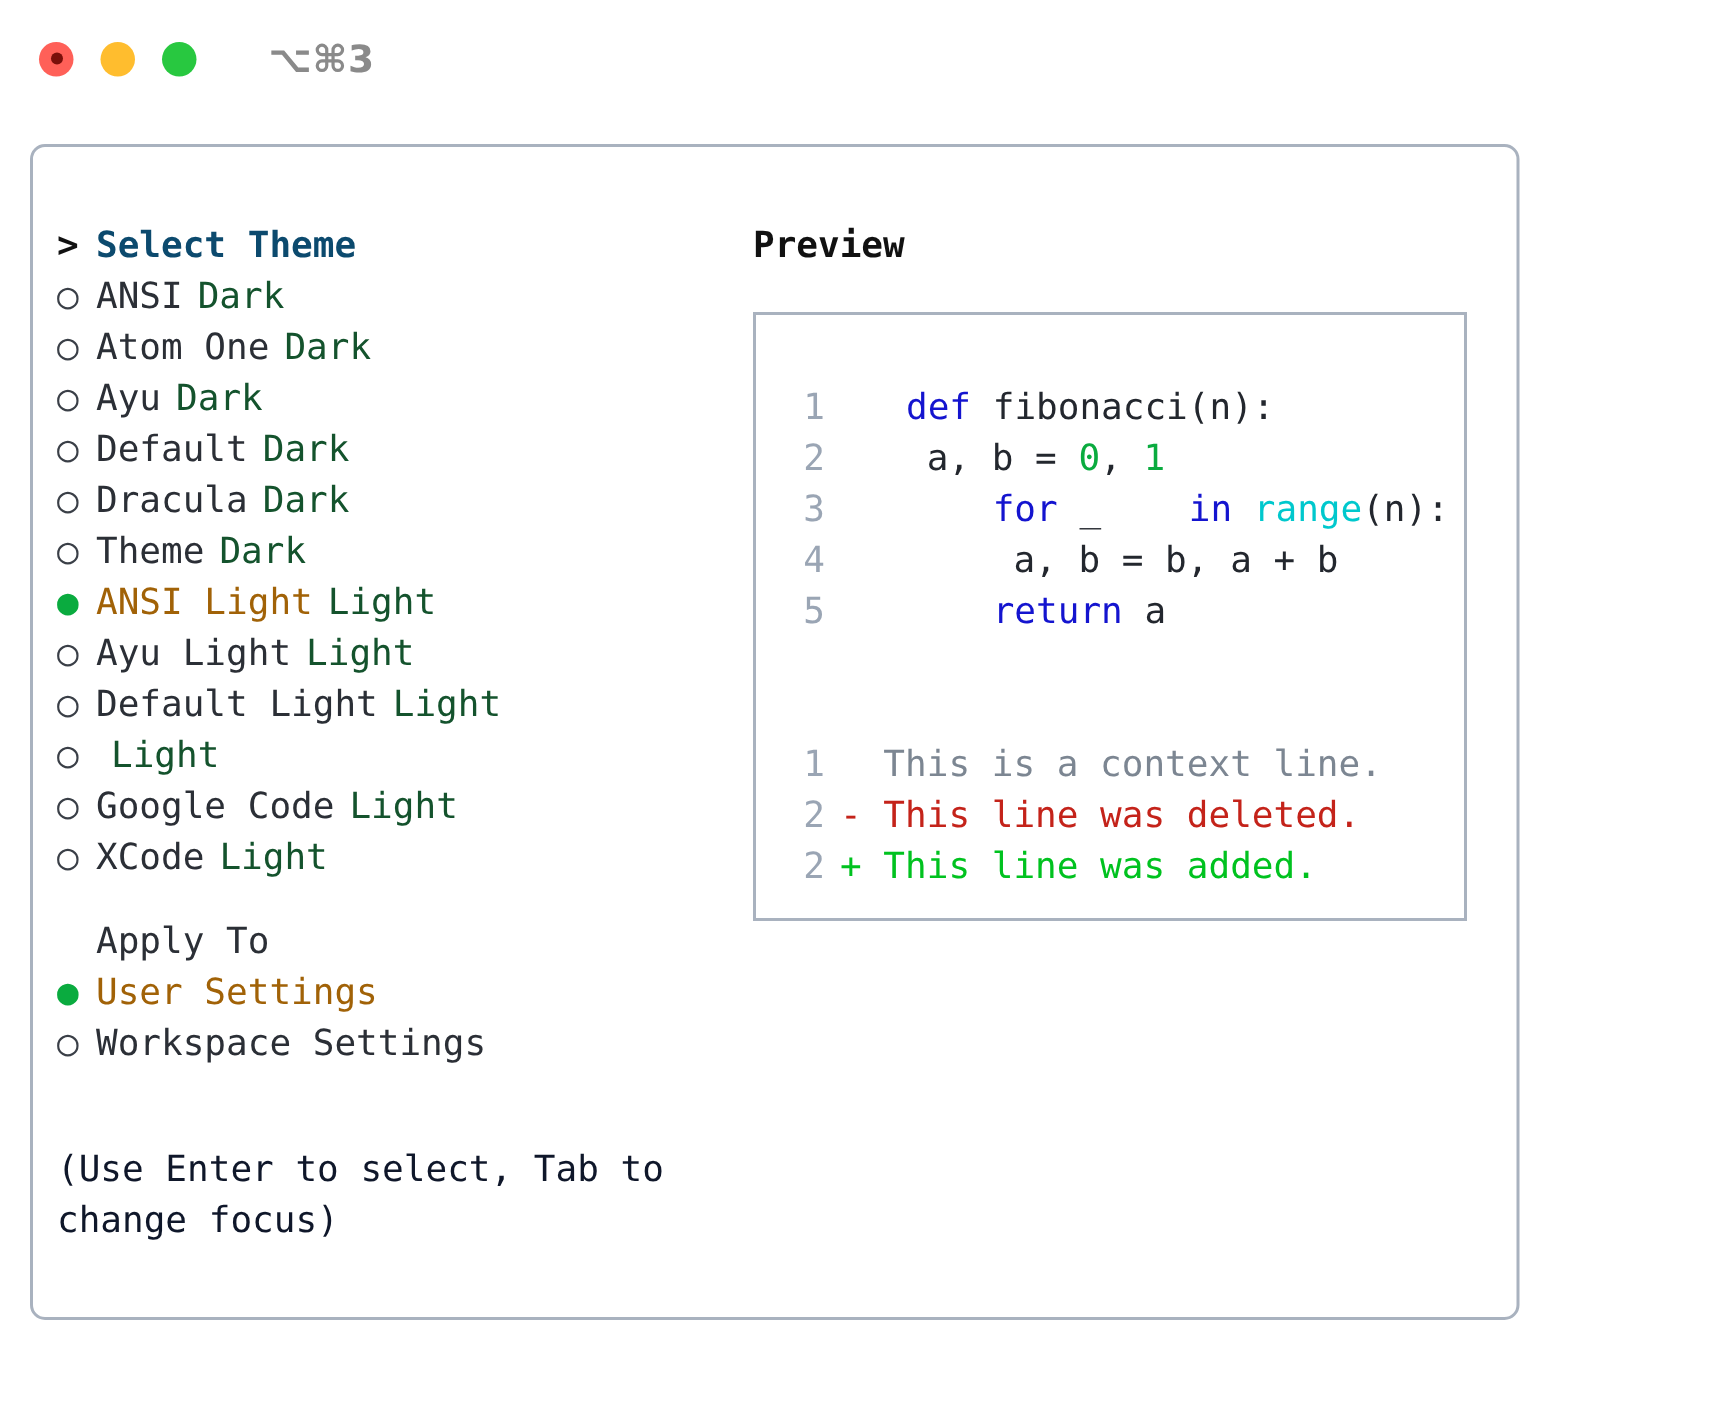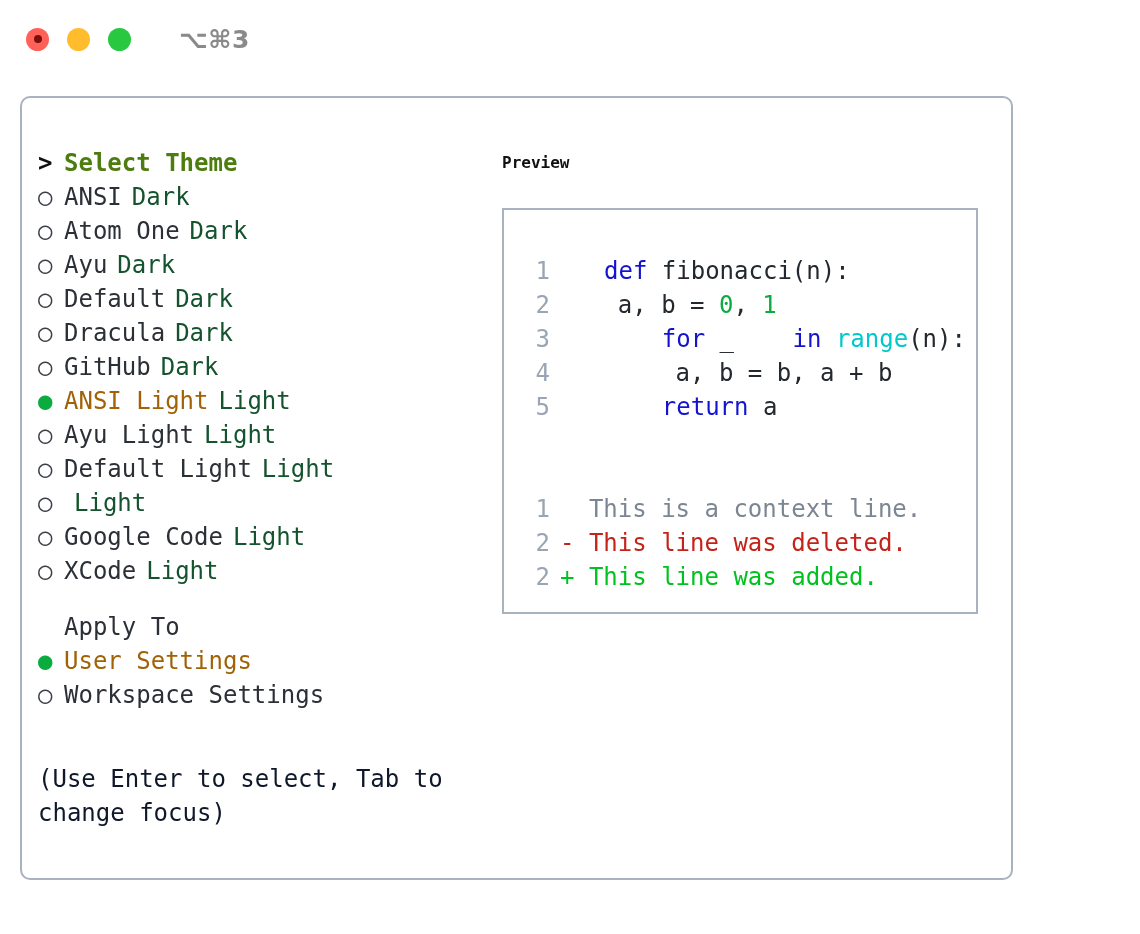--- a/index.html
+++ b/index.html
@@ -112,21 +112,21 @@
     flex: 0 0 26px;
     text-align: left;
     font-size: 24px;
   }
   .marker.caret  { color: #111111; font-weight: 700; }
   .marker.empty  { color: #3a3f47; }
   .marker.filled { color: #0aab3f; }
   .marker.blank  { color: transparent; }
 
   .label        { color: #2b2f36; }
-  .label.header { color: #4d7c0f; font-weight: 700; }
+  .label.header { color: #0c4a6e; font-weight: 700; }
   .label.sel    { color: #a16207; }
   .badge {
     color: #14532d;
     margin-left: 10px;
   }
   .spacer-md { height: 22px; }
 
   .hint {
     position: absolute;
     left: 16px;
@@ -138,21 +138,21 @@
   }
 
   
   .right-col {
     position: absolute;
     left: 480px;
     top: 48px;
     width: 490px;
   }
   .preview-title {
-    font-size: 16px;
+    font-size: 24px;
     font-weight: 700;
     color: #111111;
     line-height: 34px;
   }
   .preview-box {
     margin-top: 28px;
     width: 476px;
     height: 406px;
     border: 2px solid #a9b2bf;
     box-sizing: border-box;
@@ -240,21 +240,21 @@
         </div>
 
         <div class="row">
           <span class="marker empty">○</span>
           <span class="label">Dracula</span>
           <span class="badge">Dark</span>
         </div>
 
         <div class="row">
           <span class="marker empty">○</span>
-          <span class="label">GitHub</span>
+          <span class="label">Theme</span>
           <span class="badge">Dark</span>
         </div>
 
         <div class="row">
           <span class="marker filled">●</span>
           <span class="label sel">ANSI Light</span>
           <span class="badge">Light</span>
         </div>
 
         <div class="row">

